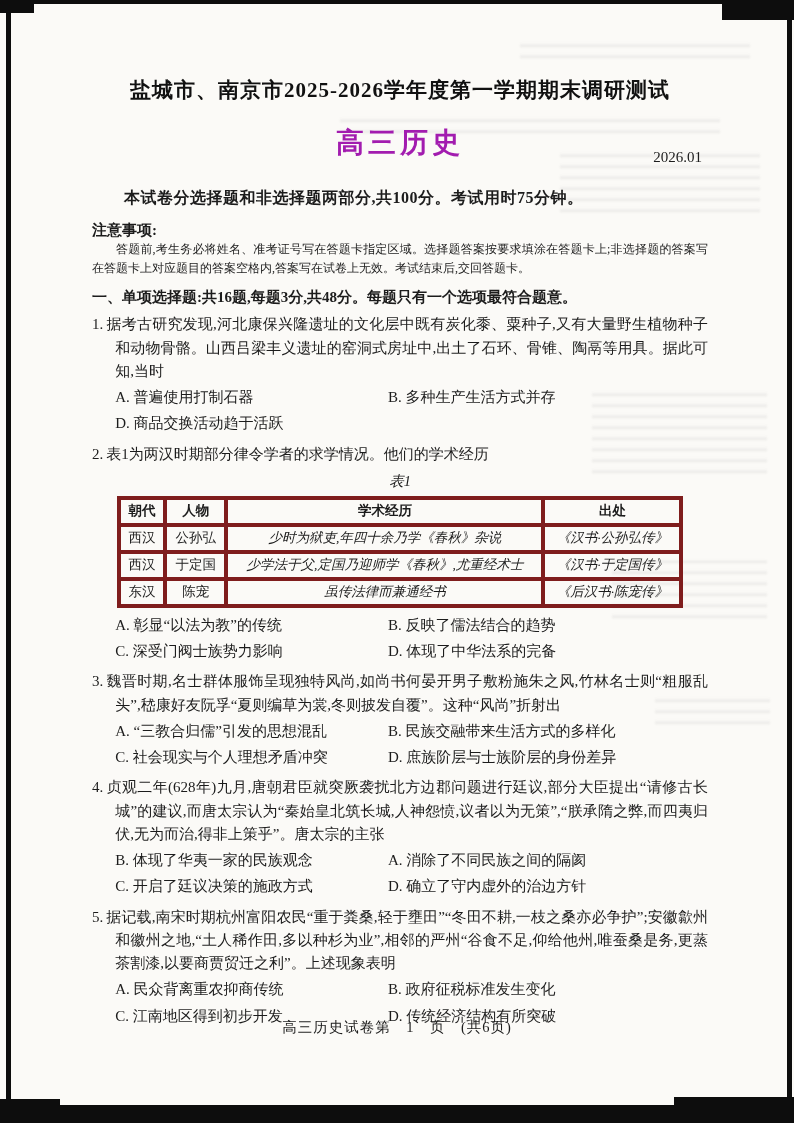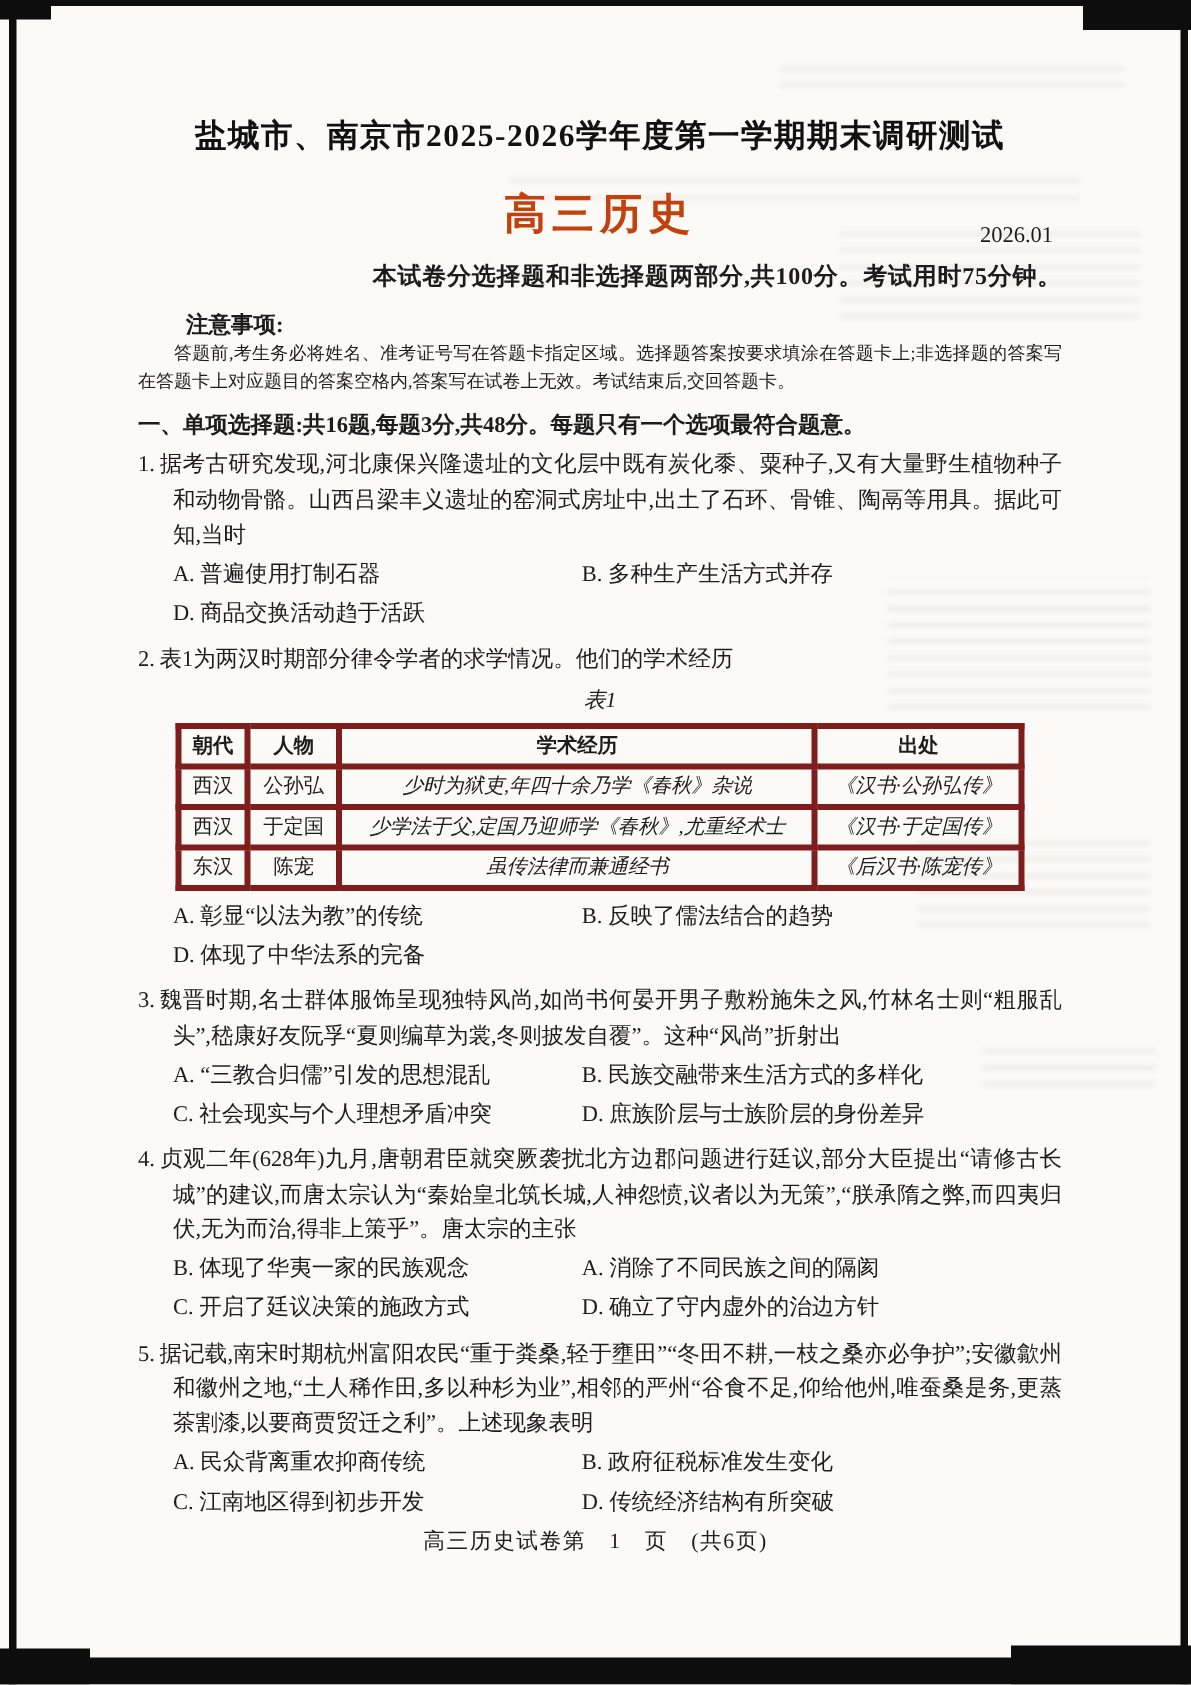--- a/index.html
+++ b/index.html
@@ -34,27 +34,27 @@
   }
 
   .content { position:absolute; z-index:2; left:92px; top:76px; width:616px; }
 
   .title {
     font-size:21px; font-weight:bold; text-align:center;
     letter-spacing:1px; color:#111;
   }
   .subject-row { position:relative; margin-top:20px; height:40px; }
   .subject {
-    font-size:28px; font-weight:bold; text-align:center; letter-spacing:4px; color:#c2410c;
+    font-size:28px; font-weight:bold; text-align:center; letter-spacing:4px; color:#a21caf;
   }
   .date { position:absolute; right:6px; bottom:-2px; font-size:15px;text-align:right; }
 
-  .exam-info { margin-top:10px; font-size:16px; font-weight:bold; text-indent:2em; letter-spacing:.5px;text-align:right; }
-
-  .notice-label { margin-top:12px; font-size:15px; font-weight:bold;margin-left:32px; }
+  .exam-info { margin-top:24px; font-size:16px; font-weight:bold; text-indent:2em; letter-spacing:.5px; }
+
+  .notice-label { margin-top:12px; font-size:15px; font-weight:bold; }
   .notice-body  { font-size:12px; line-height:1.6; text-indent:2em; text-align:justify; }
 
   .section-title { margin-top:10px; font-size:15px; font-weight:bold; }
 
   .question { margin-top:6px; font-size:15px; line-height:1.55; }
   .stem { padding-left:1.55em; text-indent:-1.55em; text-align:justify; }
   .qnum { margin-right:3px; }
   .opts {
     display:grid; grid-template-columns:46% 1fr;
     padding-left:1.55em; line-height:1.75; margin-top:1px;
@@ -150,20 +150,21 @@
             <td>东汉</td>
             <td>陈宠</td>
             <td>虽传法律而兼通经书</td>
             <td>《后汉书·陈宠传》</td>
           </tr>
         </tbody>
       </table>
       <div class="opts">
         <span class="opt">A. 彰显“以法为教”的传统</span>
         <span class="opt">B. 反映了儒法结合的趋势</span>
+        <span class="opt">C. 深受门阀士族势力影响</span>
         <span class="opt">D. 体现了中华法系的完备</span>
       </div>
     </div>
 
     <div class="question">
       <p class="stem"><span class="qnum">3.</span><span>魏晋时期,名士群体服饰呈现独特风尚,如尚书何晏开男子敷粉施朱之风,竹林名士则“粗服乱头”,嵇康好友阮孚“夏则编草为裳,冬则披发自覆”。这种“风尚”折射出</span></p>
       <div class="opts">
         <span class="opt">A. “三教合归儒”引发的思想混乱</span>
         <span class="opt">B. 民族交融带来生活方式的多样化</span>
         <span class="opt">C. 社会现实与个人理想矛盾冲突</span>

